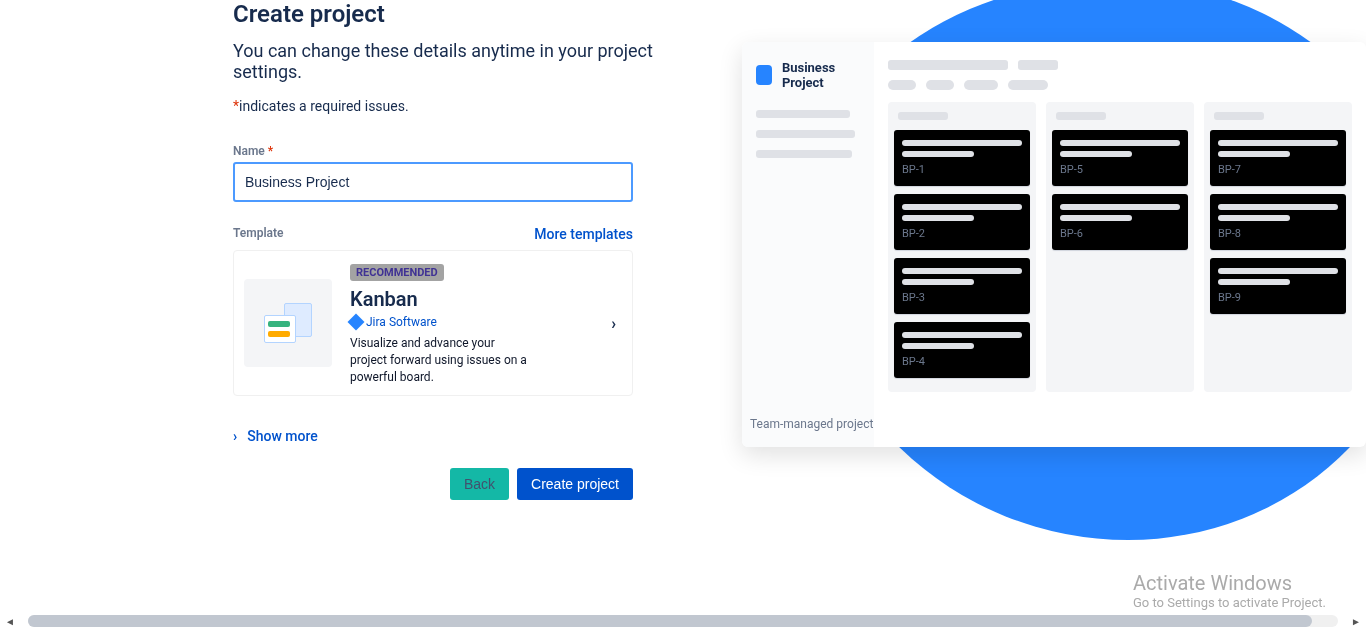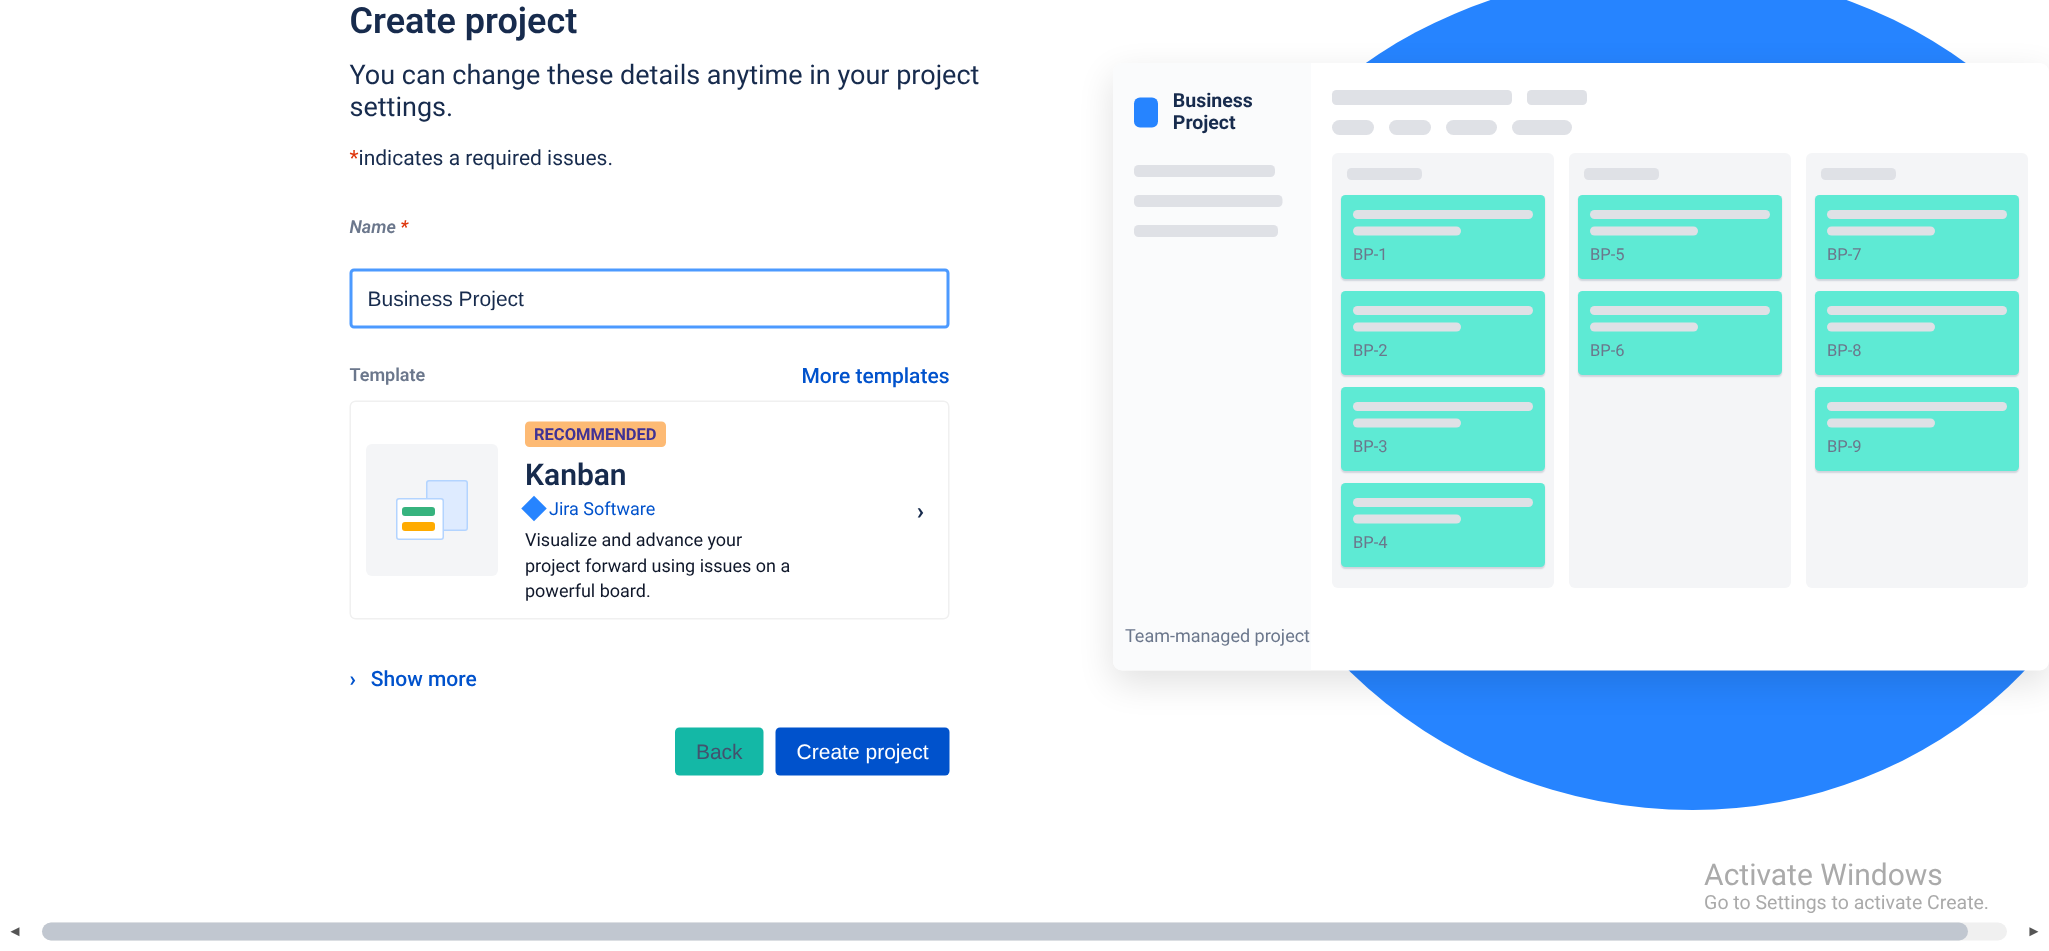--- a/index.html
+++ b/index.html
@@ -7,37 +7,37 @@
 
 .main-container { display: flex; width: 100%; height: 100%; }
 .left-panel { width: 680px; padding: 0 0 0 233px; }
 .right-panel { flex: 1; position: relative; }
 
 h1 { font-size: 24px; font-weight: 600; color: #172B4D; margin-bottom: 12px; }
 .subtitle { font-size: 18px; color: #172B4D; margin-bottom: 16px; }
 .required-note { font-size: 14px; color: #172B4D; margin-bottom: 30px; }
 .asterisk { color: #DE350B; }
 
-.field-label { font-size: 12px; font-weight: 600; color: #6B778C; margin-bottom: 21px; font-style: italic; }
+.field-label { font-size: 12px; font-weight: 600; color: #6B778C; margin-bottom: 4px; }
 .text-input { width: 400px; height: 40px; border: 2px solid #4C9AFF; border-radius: 3px; padding: 0 10px; font-size: 14px; color: #172B4D; margin-bottom: 24px; outline: none; }
 
 .template-header { display: flex; justify-content: space-between; width: 400px; margin-bottom: 8px; }
 .template-label { font-size: 12px; font-weight: 600; color: #6B778C; }
 .more-templates { font-size: 14px; font-weight: 500; color: #0052CC; cursor: pointer; }
 
 .template-card { width: 400px; border: 1px solid #f0f0f0; border-radius: 4px; display: flex; align-items: center; padding: 10px 16px 10px 10px; cursor: pointer; }
 .template-thumb { width: 88px; height: 88px; background: #F4F5F7; border-radius: 4px; margin-right: 18px; display:flex; align-items:center; justify-content:center; position:relative; }
 .thumb-inner { position:relative; width:48px; height:40px; }
 .thumb-back { position:absolute; right:0; top:0; width:28px; height:34px; background:#DEEBFF; border:1px solid #B3D4FF; border-radius:2px; }
 .thumb-front { position:absolute; left:0; bottom:0; width:32px; height:28px; background:#FFFFFF; border:1px solid #B3D4FF; border-radius:2px; }
 .thumb-tag1 { position:absolute; left:4px; bottom:16px; width:22px; height:6px; background:#36B37E; border-radius:2px; }
 .thumb-tag2 { position:absolute; left:4px; bottom:6px; width:22px; height:6px; background:#FFAB00; border-radius:2px; }
 
 .template-body { flex: 1; }
-.badge { display: inline-block; background: #fdba74; color: #403294; font-size: 11px; font-weight: 700; padding: 2px 6px; border-radius: 3px; margin-bottom: 6px; }
+.badge { display: inline-block; background: #a3a3a3; color: #403294; font-size: 11px; font-weight: 700; padding: 2px 6px; border-radius: 3px; margin-bottom: 6px; }
 .template-name { font-size: 20px; font-weight: 600; color: #172B4D; margin-bottom: 4px; }
 .template-software { display: flex; align-items: center; color: #0052CC; font-size: 12px; margin-bottom: 6px; gap:4px; }
 .template-desc { font-size: 12px; color: #0f172a; line-height: 1.4; max-width: 180px; }
 .chevron { margin-left: auto; font-weight:bold; color: #172B4D; }
 
 .show-more { display: flex; align-items: center; color: #0052CC; font-size: 14px; font-weight: 500; cursor: pointer; margin-top: 32px; gap:10px; }
 .show-more-chev { font-weight: bold; font-size: 14px; }
 
 .button-row { display: flex; justify-content: flex-end; width: 400px; margin-top: 24px; gap: 8px; }
 .btn { padding: 8px 14px; border-radius: 3px; font-size: 14px; font-weight: 500; cursor: pointer; border:none; }
@@ -58,21 +58,21 @@
 
 .preview-main { flex:1; padding: 18px 14px; }
 .top-skel { display:flex; gap:10px; margin-bottom:10px; align-items:center; }
 .top-skel .skeleton-line { margin-bottom:0; }
 .filters { display:flex; gap:10px; margin-bottom:12px; }
 .filters .pill { background:#DFE1E6; border-radius:10px; height:10px; }
 
 .columns { display:flex; gap:10px; }
 .col { background:#F4F5F7; border-radius:4px; width:148px; padding:10px 6px 6px 6px; }
 .col-header { height:8px; background:#DFE1E6; border-radius:3px; width:50px; margin-bottom:10px; margin-left:4px; }
-.card { background:#5eead4; border-radius:3px; padding:10px 8px; margin-bottom:8px; box-shadow:0 1px 1px rgba(9,30,66,0.15); }
+.card { background:#000000; border-radius:3px; padding:10px 8px; margin-bottom:8px; box-shadow:0 1px 1px rgba(9,30,66,0.15); }
 .card .line1 { height:6px; background:#DFE1E6; border-radius:3px; margin-bottom:5px; }
 .card .line1.long{width:100%;} .card .line1.short{width:60%;}
 .card-key { font-size:11px; color:#6B778C; margin-top:6px; }
 
 .watermark { position: absolute; right: 40px; bottom: 24px; text-align: left; color: #888; z-index:2; }
 .watermark .w1 { font-size: 20px; color: #aaa; }
 .watermark .w2 { font-size: 13px; color: #aaa; }
 
 .hscroll { position:absolute; bottom:6px; left:4px; right:4px; height:14px; display:flex; align-items:center; }
 .hscroll .track { flex:1; height:12px; background:#f0f0f0; border-radius:6px; position:relative; margin:0 12px; }
@@ -208,21 +208,21 @@
                 <div class="line1 short"></div>
                 <div class="card-key">BP-9</div>
               </div>
             </div>
           </div>
       </div>
     </div>
 
     <div class="watermark">
       <div class="w1">Activate Windows</div>
-      <div class="w2">Go to Settings to activate Create.</div>
+      <div class="w2">Go to Settings to activate Project.</div>
     </div>
   </div>
 </div>
 
 <div class="hscroll">
   <div class="arrow">◄</div>
   <div class="track">
       <div class="thumb"></div>
     </div>
   <div class="arrow">►</div>

